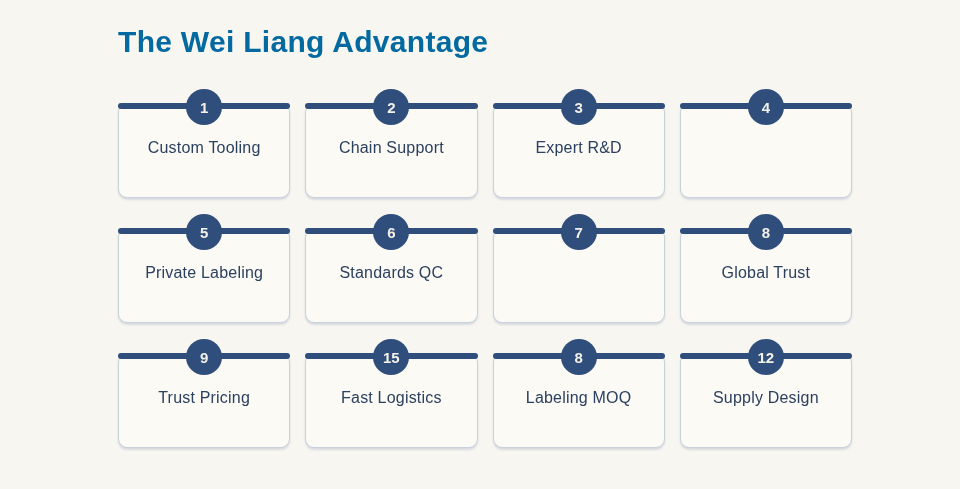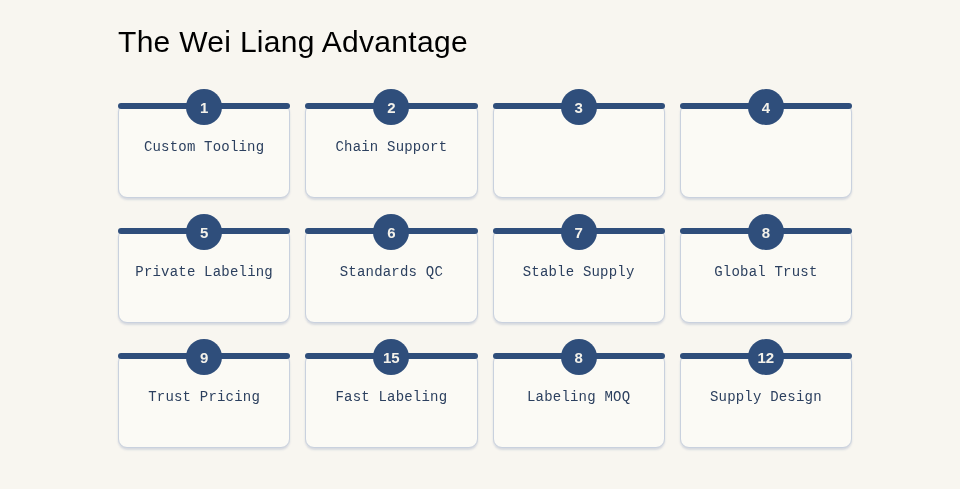--- a/index.html
+++ b/index.html
@@ -18,23 +18,23 @@
   .content {
     position: absolute;
     left: 118px;
     top: 27px;
     width: 734px;
   }
   .page-title {
     margin: 0;
     font-size: 30px;
     line-height: 1.0;
-    font-weight: 400;
+    font-weight: 700;
     letter-spacing: 0.3px;
-    color: #000000;
+    color: #0369a1;
   }
   .grid {
     margin-top: 31px;
     display: grid;
     grid-template-columns: repeat(4, 1fr);
     column-gap: 15px;
     row-gap: 15px;
   }
   .card-wrap {
     position: relative;
@@ -71,24 +71,23 @@
     font-size: 15px;
     font-weight: 700;
     display: flex;
     align-items: center;
     justify-content: center;
     z-index: 2;
   }
   .card-label {
     margin-top: 35px;
     text-align: center;
-    font-size: 14px;
+    font-size: 16px;
     letter-spacing: 0.2px;
     color: #2C405F;
-    font-family: Liberation Mono, monospace;
   }
 </style>
 </head>
 <body>
 
 <div class="content">
   <h1 class="page-title">The Wei Liang Advantage</h1>
 
   <div class="grid">
   <div class="card-wrap">
@@ -104,20 +103,21 @@
       <div class="bar"></div>
       <div class="badge">2</div>
       <div class="card-label">Chain Support</div>
     </div>
   </div>
 
   <div class="card-wrap">
     <div class="card">
       <div class="bar"></div>
       <div class="badge">3</div>
+      <div class="card-label">Expert R&amp;D</div>
     </div>
   </div>
 
   <div class="card-wrap">
     <div class="card">
       <div class="bar"></div>
       <div class="badge">4</div>
     </div>
   </div>
 
@@ -134,21 +134,20 @@
       <div class="bar"></div>
       <div class="badge">6</div>
       <div class="card-label">Standards QC</div>
     </div>
   </div>
 
   <div class="card-wrap">
     <div class="card">
       <div class="bar"></div>
       <div class="badge">7</div>
-      <div class="card-label">Stable Supply</div>
     </div>
   </div>
 
   <div class="card-wrap">
     <div class="card">
       <div class="bar"></div>
       <div class="badge">8</div>
       <div class="card-label">Global Trust</div>
     </div>
   </div>
@@ -158,21 +157,21 @@
       <div class="bar"></div>
       <div class="badge">9</div>
       <div class="card-label">Trust Pricing</div>
     </div>
   </div>
 
   <div class="card-wrap">
     <div class="card">
       <div class="bar"></div>
       <div class="badge">15</div>
-      <div class="card-label">Fast Labeling</div>
+      <div class="card-label">Fast Logistics</div>
     </div>
   </div>
 
   <div class="card-wrap">
     <div class="card">
       <div class="bar"></div>
       <div class="badge">8</div>
       <div class="card-label">Labeling MOQ</div>
     </div>
   </div>

